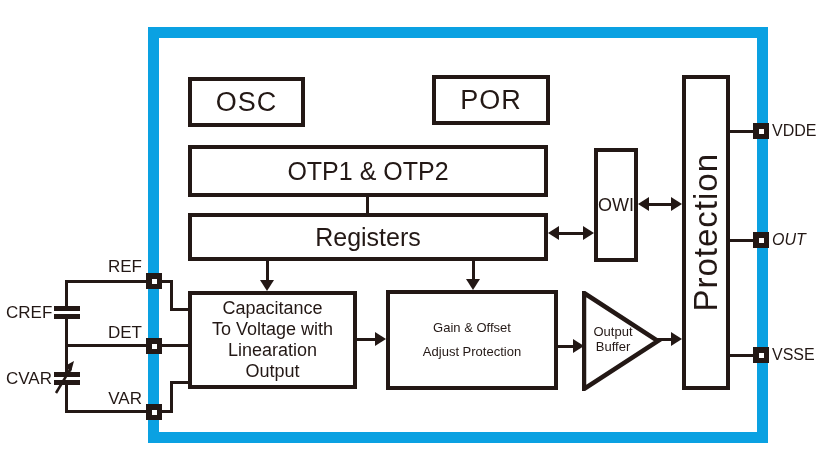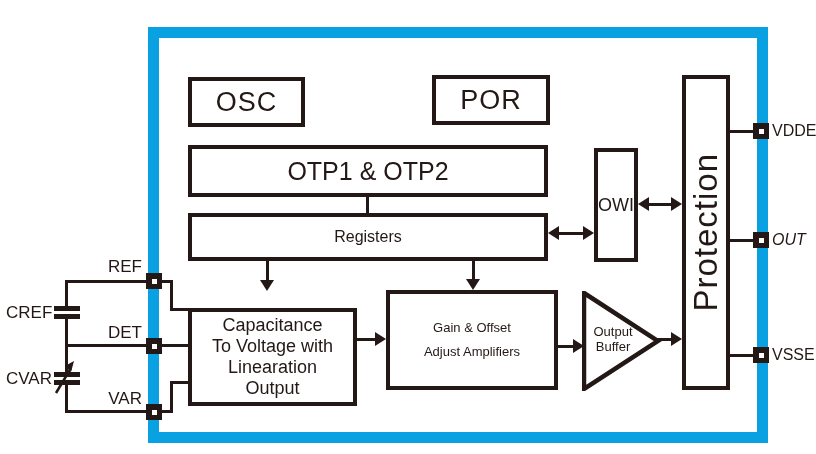--- a/index.html
+++ b/index.html
@@ -46,37 +46,37 @@
   </div>
 
   <div class="box" style="left:188px;top:77px;width:117px;height:50px;font-size:27px;letter-spacing:1px;">
     <span>OSC</span>
   </div>
 
   <div class="box" style="left:188px;top:145px;width:360px;height:52px;font-size:25px;">
     <span>OTP1 &amp; OTP2</span>
   </div>
 
-  <div class="box" style="left:188px;top:213px;width:360px;height:48px;font-size:16px;">
+  <div class="box" style="left:188px;top:213px;width:360px;height:48px;font-size:25px;">
     <span>Registers</span>
   </div>
 
-  <div class="box" style="left:188px;top:291px;width:169px;height:98px;font-size:18px;line-height:21px;margin-top:17px;">
+  <div class="box" style="left:188px;top:291px;width:169px;height:98px;font-size:18px;line-height:21px;">
     <div>
       <div>Capacitance</div>
       <div>To Voltage with</div>
       <div>Linearation</div>
       <div>Output</div>
     </div>
   </div>
 
   <div class="box" style="left:386px;top:290px;width:172px;height:100px;font-size:13px;line-height:24px;">
     <div>
       <div>Gain &amp; Offset</div>
-      <div>Adjust Amplifiers</div>
+      <div>Adjust Protection</div>
     </div>
   </div>
 
   <div class="box" style="left:594px;top:148px;width:44px;height:114px;font-size:18px;">
     <span>OWI</span>
   </div>
 
   <div class="box" style="left:682px;top:75px;width:48px;height:315px;font-size:33px;">
     <span class="vtext">Protection</span>
   </div>

